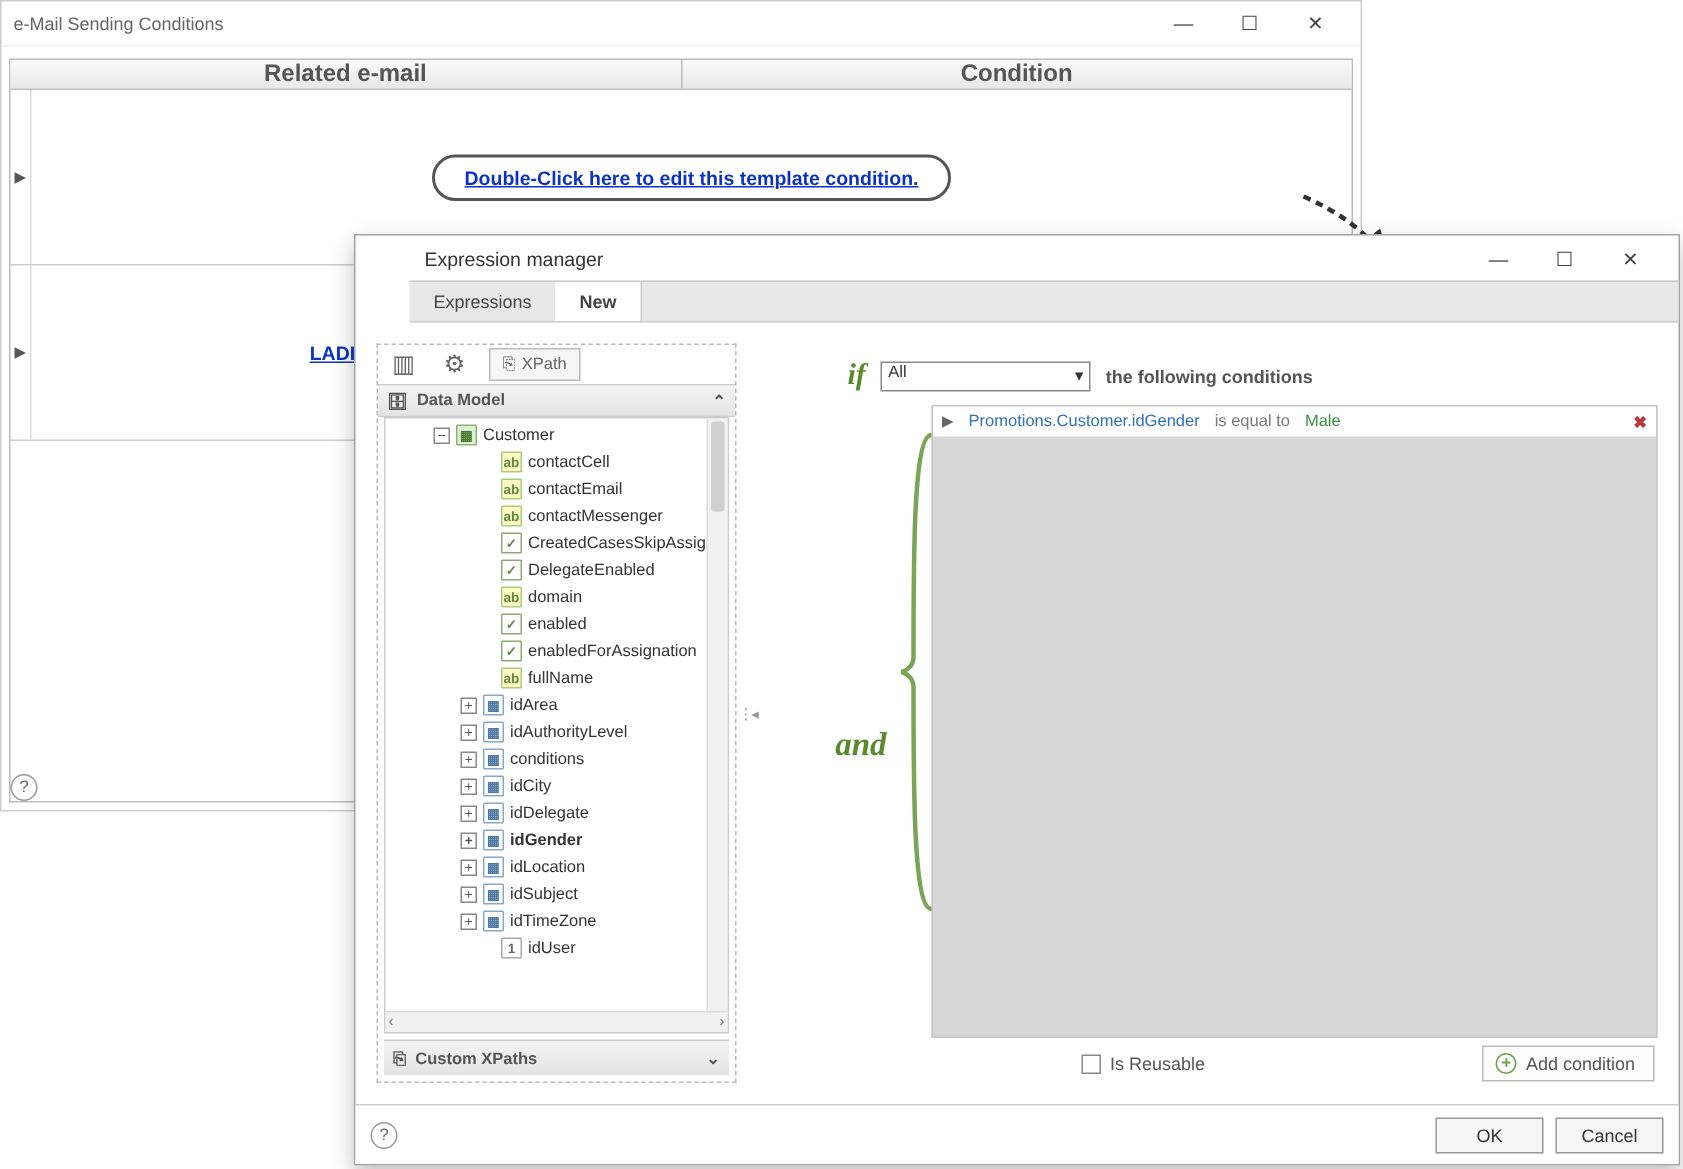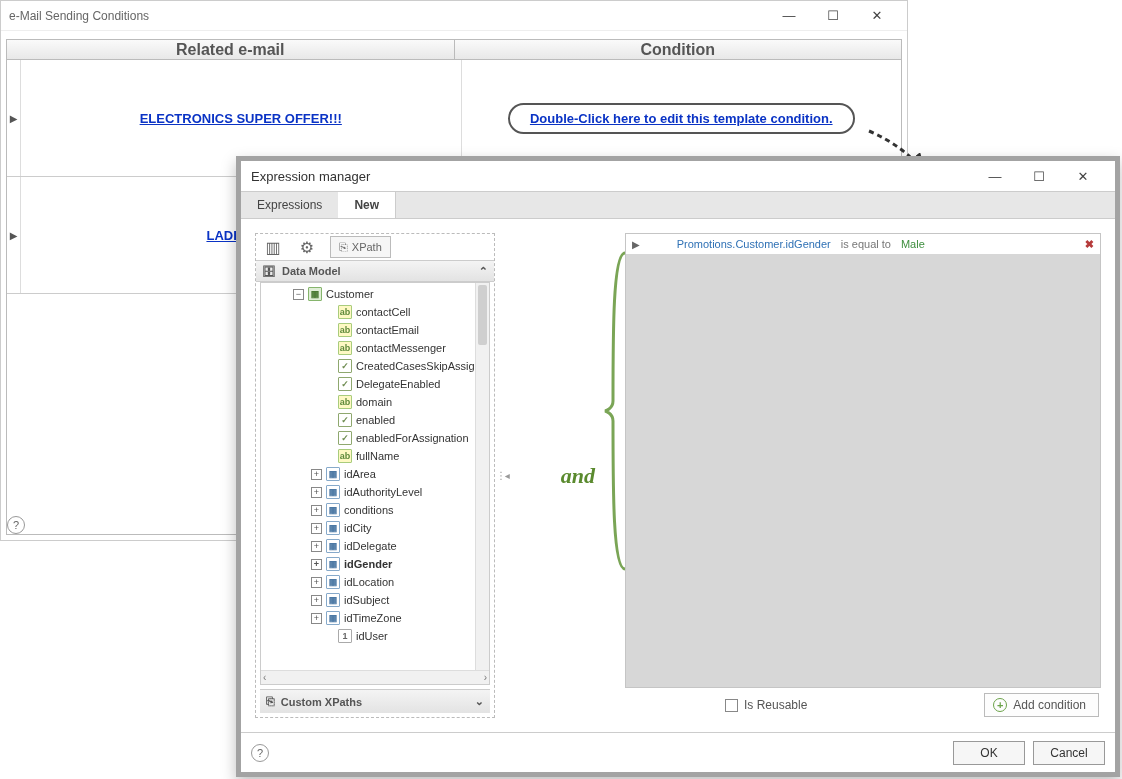--- a/index.html
+++ b/index.html
@@ -12,21 +12,21 @@
   .columns-header { height:20px; background:linear-gradient(#fafafa,#e8e8e8); border-bottom:1px solid #bbb; display:flex; font-size:16px; font-weight:bold; color:#555;}
   .columns-header div { flex:1; display:flex; align-items:center; justify-content:center; }
   .columns-header div:first-child { border-right:1px solid #bbb;}
   .grid-row { height:117px; border-bottom:1px solid #ccc; display:flex; position:relative;}
   .grid-row .row-handle { width:14px; border-right:1px solid #ddd; display:flex; align-items:center; justify-content:center; font-size:10px; color:#555;}
   .grid-row .cell { flex:1; display:flex; align-items:center; justify-content:center; font-size:13px; font-weight:bold; border-right:1px solid #ddd;}
   .bluelink { color:#0a33c5; text-decoration:underline; }
   .condition-capsule { position:relative; padding:6px 20px; border:2px solid #555; border-radius:26px; color:#0a33c5; text-decoration:underline; font-size:13px; font-weight:bold;}
   .help-icon { position:absolute; left:6px; bottom:6px; width:18px; height:18px; border:1px solid #999; border-radius:50%; display:flex; align-items:center; justify-content:center; font-size:11px; color:#666;}
   
-  .expr-window { position:absolute; left:236px; top:156px; width:884px; height:621px; background:#fff; border:5px solid #a3a3a3; box-shadow:0 6px 14px rgba(0,0,0,.25);}
+  .expr-window { position:absolute; left:236px; top:156px; width:884px; height:621px; background:#fff; border:1px solid #a3a3a3; box-shadow:0 6px 14px rgba(0,0,0,.25);padding-left:36px;}
   .expr-titlebar { height:30px; display:flex; align-items:center; padding:0 10px; font-size:13px; color:#333;}
   .expr-titlebar .spacer{flex:1;}
   .expr-titlebar .win-btn{width:44px;height:30px;}
   .expr-tabs { height:28px; background:#e7e7e7; border-top:1px solid #ccc; border-bottom:1px solid #ccc; display:flex; font-size:12px;}
   .expr-tabs .tab { padding:0 16px; display:flex; align-items:center; color:#444;}
   .expr-tabs .tab.active { background:#fff; border-right:1px solid #ccc; font-weight:bold;}
   .expr-body { position:absolute; top:58px; left:0; right:0; bottom:40px; display:flex; padding:14px;}
   .left-panel { width:240px; border:1px dashed #bbb; display:flex; flex-direction:column;}
   .left-toolbar { height:26px; display:flex; align-items:center; gap:12px; padding:2px 6px;}
   .tbtn { width:22px; height:22px; display:flex; align-items:center; justify-content:center; color:#666; border:1px solid transparent;}
@@ -56,21 +56,21 @@
   .if-following { color:#555; font-size:12px; font-weight:bold;}
   .and-area { flex:1; position:relative; display:flex;}
   .and-label { width:90px; display:flex; align-items:center; justify-content:flex-end; color:#5a8a2e; font-weight:bold; font-style:italic; font-size:22px; font-family:Georgia,serif; padding-right:4px;}
   .brace { position:absolute; left:94px; top:18px; bottom:14px; width:26px;}
   .cond-box { flex:1; margin-left:26px; display:flex; flex-direction:column;}
   .cond-hint { height:18px; font-size:11px; color:#888; display:flex; justify-content:flex-end; gap:4px; padding-right:30px;}
   .cond-hint .em { font-style:italic; font-weight:bold; color:#777;}
   .cond-grey { flex:1; background:#d7d7d7; border:1px solid #c5c5c5; padding:0;}
   .cond-row { height:20px; background:#fff; display:flex; align-items:center; font-size:11px; padding:0 6px; gap:10px;}
   .cond-row .ptr { color:#666; font-size:10px;}
-  .cond-row .path { color:#2f71b5;margin-left:27px;}
+  .cond-row .path { color:#2f71b5;}
   .cond-row .op { color:#777;}
   .cond-row .val { color:#3f8f3f;}
   .cond-row .del { margin-left:auto; color:#b53a3a; font-weight:bold;}
   .bottom-row { height:30px; display:flex; align-items:center; justify-content:space-between; padding:4px 2px 0 100px;}
   .chk { display:flex; align-items:center; gap:6px; font-size:12px; color:#555;}
   .chk .box { width:13px; height:13px; border:1px solid #888; background:#fff;}
   .add-btn { height:24px; border:1px solid #bbb; background:#fdfdfd; padding:0 12px 0 8px; display:flex; align-items:center; gap:6px; font-size:12px; color:#555;}
   .add-btn .plus { width:14px; height:14px; border-radius:50%; border:1px solid #6ca34a; color:#6ca34a; display:flex; align-items:center; justify-content:center; font-size:11px; font-weight:bold;}
   .expr-footer { position:absolute; left:0; right:0; bottom:0; height:40px; border-top:1px solid #ccc; display:flex; align-items:center; padding:0 10px; background:#fff;}
   .expr-footer .spacer{flex:1;}
@@ -88,23 +88,20 @@
     <span class="win-btn">☐</span>
     <span class="win-btn">✕</span>
   </div>
   <div class="outer-content">
     <div class="columns-header">
       <div>Related e-mail</div>
       <div>Condition</div>
     </div>
     <div class="grid-row">
       <div class="row-handle">▶</div>
-      <div class="cell" style="max-width:468px;">
-          <a class="bluelink">ELECTRONICS SUPER OFFER!!!</a>
-        </div>
       <div class="cell" style="border-right:none;">
         <span class="condition-capsule">Double-Click here to edit this template condition.</span>
       </div>
     </div>
     <div class="grid-row">
       <div class="row-handle">▶</div>
       <div class="cell" style="max-width:468px;">
           <a class="bluelink">LADIES ES</a>
         </div>
       <div class="cell" style="border-right:none;"></div>
@@ -261,20 +258,25 @@
           </div>
       </div>
       <div class="custom-xpaths">
         <span>⎘</span>
         <span>Custom XPaths</span>
         <span style="margin-left:auto;">⌄</span>
       </div>
     </div>
     <div class="splitter">⋮ ◂</div>
     <div class="right-panel">
+      <div class="if-row">
+        <span class="if-label">if</span>
+        <span class="if-select"><span>All</span><span style="position:absolute;right:4px;top:2px;">▾</span></span>
+        <span class="if-following">the following conditions</span>
+      </div>
       <div class="and-area">
         <div class="and-label">and</div>
         <svg class="brace" viewBox="0 0 26 320" preserveAspectRatio="none">
           <path d="M22,2 C10,2 10,80 10,150 C10,158 2,160 2,160 C2,160 10,162 10,170 C10,240 10,318 22,318" stroke="#7aa556" stroke-width="3" fill="none"></path>
         </svg>
         <div class="cond-box">
           <div class="cond-grey">
             <div class="cond-row">
               <span class="ptr">▶</span>
               <span class="path">Promotions.Customer.idGender</span>

